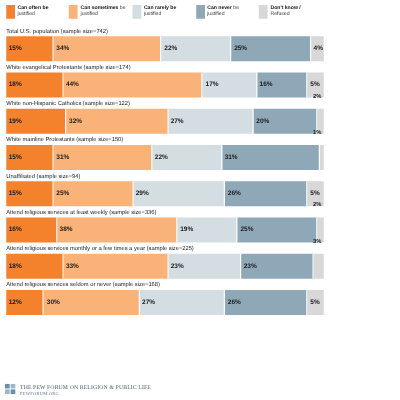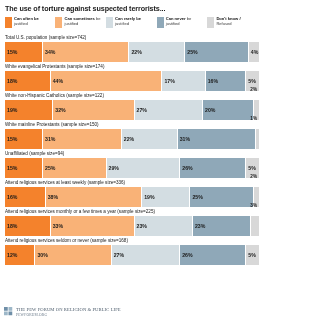--- a/index.html
+++ b/index.html
@@ -51,21 +51,20 @@
   }
   .logo{width:9px;height:9px;flex:0 0 9px;margin-right:3px;display:block;}
   .ftext .f1{font-size:4.6px;letter-spacing:0.1px;color:#4a5a6a;line-height:5.4px;font-family:"Liberation Serif",serif;}
   .ftext .f2{font-size:3.6px;letter-spacing:0.2px;color:#6a7a8a;line-height:4.4px;font-family:"Liberation Serif",serif;}
 </style>
 </head>
 <body>
 
 <div class="wrap">
 
-  <div class="title">The use of torture against suspected terrorists...</div>
 
   <div class="legend" id="legend">
       <div class="lg">
         <span class="sw" style="background: rgb(244, 130, 44);"></span>
         <span class="tx"><b>Can often be</b> <span>justified</span></span>
       </div>
       <div class="lg">
         <span class="sw" style="background: rgb(249, 178, 119);"></span>
         <span class="tx"><b>Can sometimes</b> <span>be justified</span></span>
       </div>

